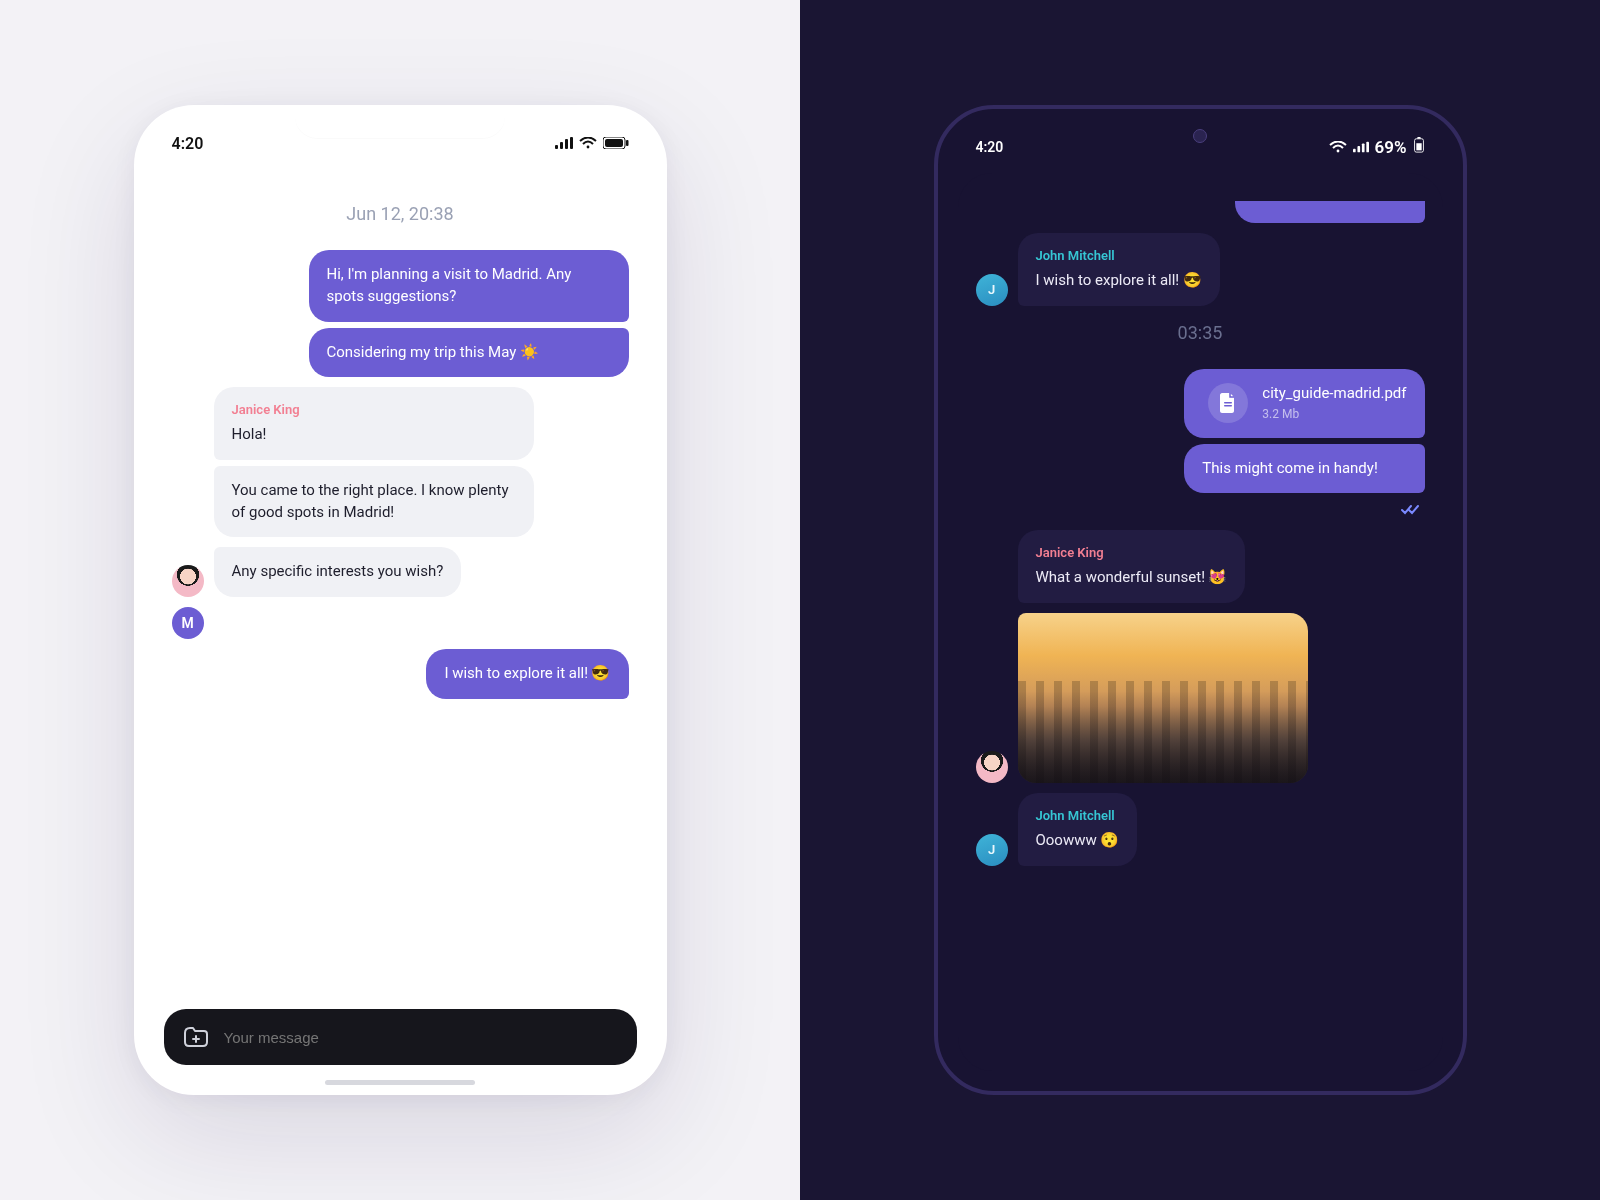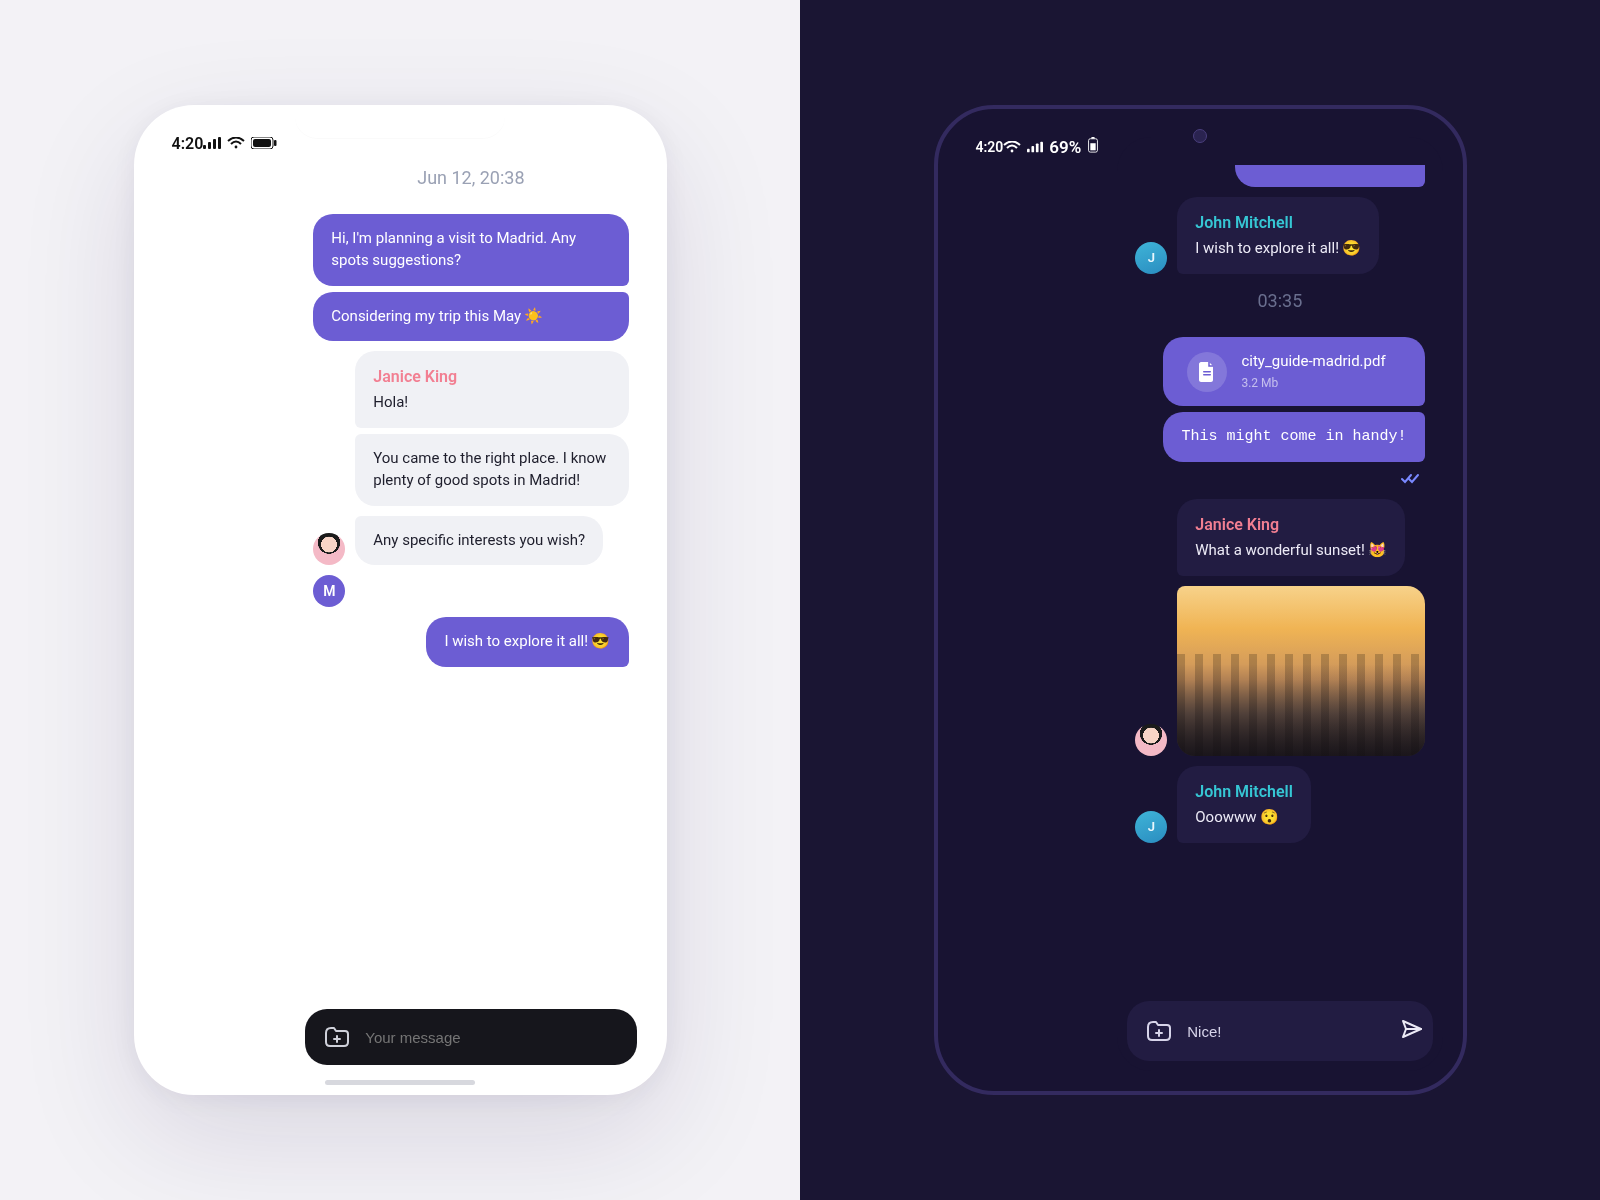--- a/index.html
+++ b/index.html
@@ -5,21 +5,21 @@
   * { box-sizing: border-box; margin: 0; padding: 0; }
   html, body { width: 1600px; height: 1200px; font-family: -apple-system, BlinkMacSystemFont, "Segoe UI", Roboto, sans-serif; }
   body { display: flex; }
   .half { width: 800px; height: 1200px; display: flex; align-items: center; justify-content: center; }
   .half-light { background: #f3f2f6; }
   .half-dark  { background: #1a1533; }
 
   
   .phone {
     width: 533px; height: 990px; border-radius: 60px; position: relative;
-    padding: 20px; display: flex; flex-direction: row;
+    padding: 20px; display: flex; flex-direction: column;
   }
   .phone-light {
     background: #ffffff;
     box-shadow: 0 40px 120px rgba(30,20,70,.12), 0 4px 24px rgba(30,20,70,.06);
   }
   .phone-light::before { 
     content:""; position:absolute; top:0; left:50%; transform:translateX(-50%);
     width:210px; height:34px; background:#fff; border-radius:0 0 22px 22px;
     box-shadow: inset 0 -1px 0 rgba(0,0,0,.02);
   }
@@ -50,33 +50,33 @@
   .phone-dark .date-sep { color:#6a6f8f; }
 
   .row { display:flex; gap:10px; align-items:flex-end; }
   .row.me { justify-content:flex-end; }
   .avatar { width:32px; height:32px; border-radius:50%; flex:0 0 32px; position:relative; overflow:hidden; }
   .avatar.spacer { background:transparent; }
 
   .col { display:flex; flex-direction:column; gap:6px; max-width: 320px; }
 
   .bubble { padding:14px 18px; border-radius:20px; font-size:15px; line-height:1.45; }
-  .name { font-size:16px; font-weight:600; margin-bottom:4px; }
+  .name { font-size:13px; font-weight:600; margin-bottom:4px; }
 
   
   .phone-light .bubble.me   { background:#6c5dd3; color:#fff; border-radius:20px 20px 6px 20px; }
   .phone-light .bubble.me.cont { border-radius:20px 6px 20px 20px; }
   .phone-light .bubble.them { background:#f0f1f5; color:#1e1e2c; border-radius:20px 20px 20px 6px; }
   .phone-light .bubble.them.cont { border-radius:6px 20px 20px 20px; }
   .phone-light .name.pink  { color:#f27f92; }
   .phone-light .name.blue  { color:#6f8ee9; }
 
   
   .phone-dark .bubble.me   { background:#6c5dd3; color:#fff; border-radius:20px 20px 6px 20px; }
-  .phone-dark .bubble.me.cont { border-radius:20px 6px 6px 20px;font-family:Liberation Mono, monospace; }
+  .phone-dark .bubble.me.cont { border-radius:20px 6px 6px 20px; }
   .phone-dark .bubble.them { background:#221c42; color:#eceaf6; border-radius:20px 20px 20px 6px; }
   .phone-dark .name.pink  { color:#f27f92; }
   .phone-dark .name.teal  { color:#36c6d4; }
 
   
   .file { display:flex; align-items:center; gap:14px;padding-left:24px; }
   .file-ic { width:40px; height:40px; border-radius:50%; background:rgba(255,255,255,.16); display:flex; align-items:center; justify-content:center; }
   .file-meta { font-size:12px; color:rgba(255,255,255,.6); margin-top:2px; }
 
   
@@ -320,30 +320,15 @@
           <div class="col">
             <div class="bubble them">
               <div class="name teal">John Mitchell</div>
               <span>Ooowww 😯</span>
             </div>
           </div>
         </div>
 
       </div>
 
-      <div class="composer">
-        <span class="add">
-          <svg width="28" height="24" viewBox="0 0 28 24" fill="none" stroke="#d7d4ea" stroke-width="2" stroke-linecap="round" stroke-linejoin="round">
-            <path d="M3 8c0-3 2-5 5-5h3l2 3h9c2 0 3 1 3 3v8c0 3-2 4-4 4H7c-3 0-4-2-4-4V8z"></path>
-            <path d="M14 11v6M11 14h6"></path>
-          </svg>
-        </span>
-        <input value="Nice!" style="">
-        <span class="send">
-          <svg width="24" height="24" viewBox="0 0 24 24" fill="none" stroke="#eceaf6" stroke-width="2" stroke-linejoin="round" stroke-linecap="round">
-              <path d="M3 20l18-8L3 4l3 8-3 8z"></path>
-              <path d="M6 12h15"></path>
-            </svg>
-        </span>
-      </div>
     </div>
   </div>
 </div>
 
 </body></html>

